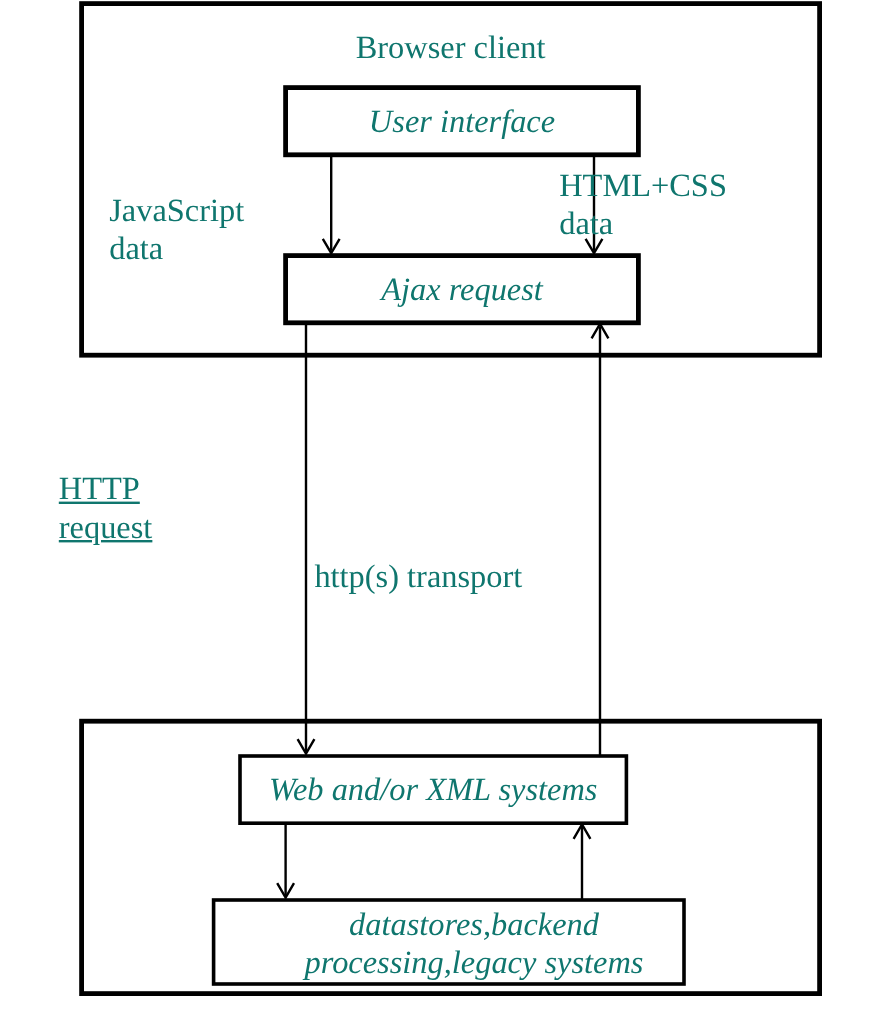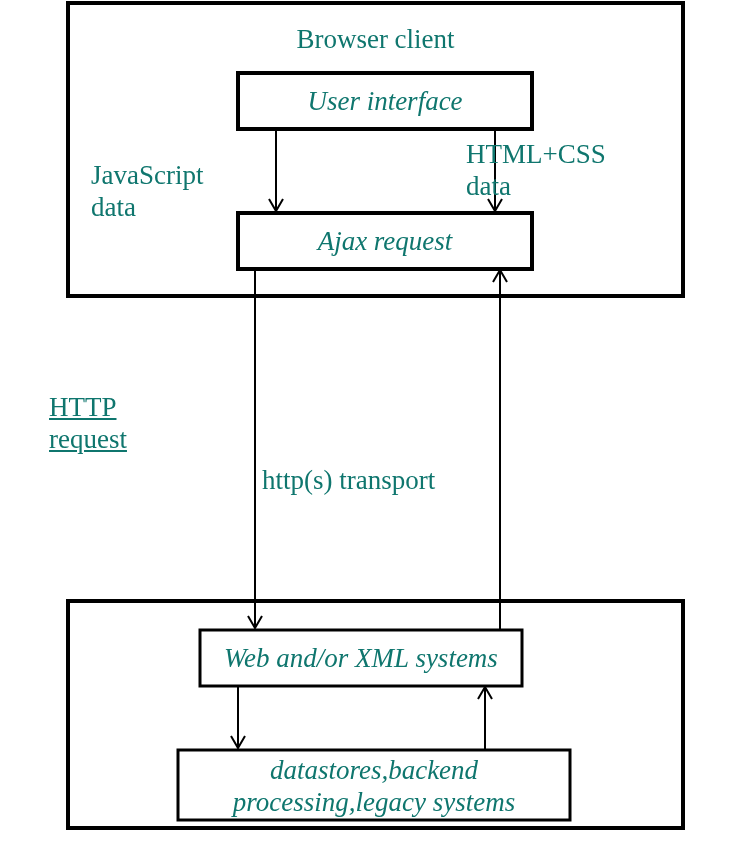--- a/index.html
+++ b/index.html
@@ -26,21 +26,21 @@
   .txt {
     position: absolute;
     white-space: nowrap;
     line-height: 1.18;
     color: #0f766e;
   }
   .txt.center { text-align: center; }
   .boxlabel { font-size: 27px; font-style: italic; }
   .grouplabel { font-size: 27px; }
   .edgelabel { font-size: 27px; white-space: pre-line; }
-  .two-line { line-height: 1.18; }
+  .two-line { line-height: 1.18; margin-left: 21px; }
 </style>
 </head>
 <body>
 
 <div id="canvas">
 
   <svg class="diagram" viewBox="0 0 746 848">
 
     <rect x="68" y="3" width="615" height="293" fill="none" stroke="#000" stroke-width="4"></rect>
 

